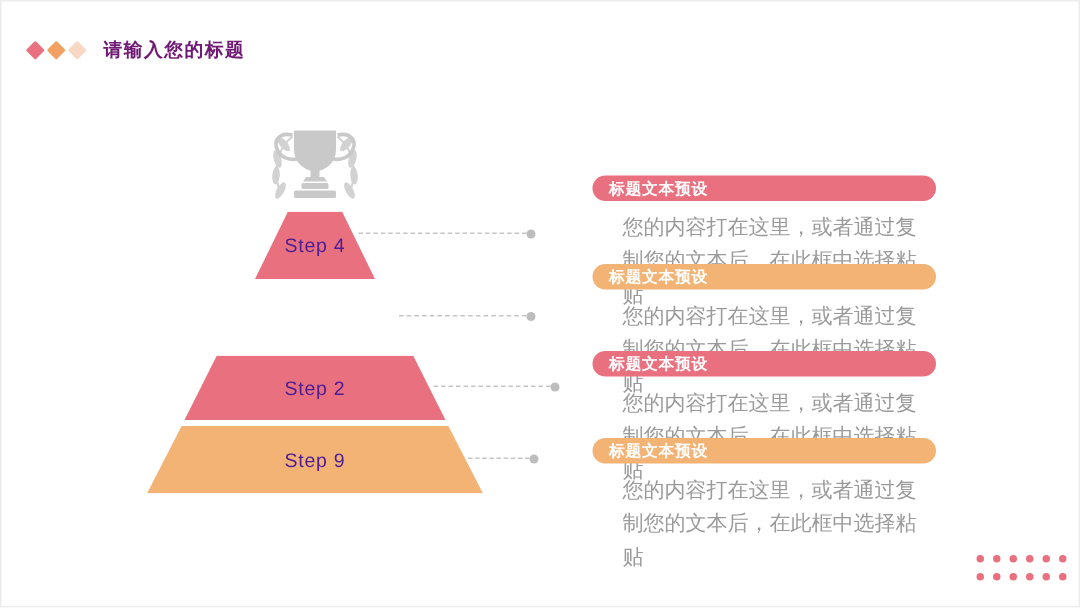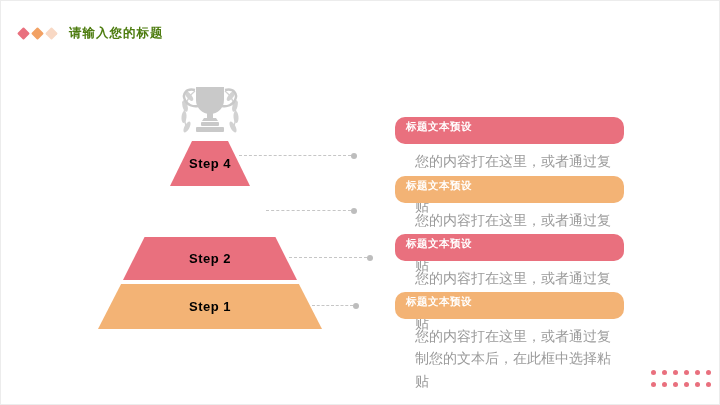--- a/index.html
+++ b/index.html
@@ -7,45 +7,45 @@
     position:relative;width:718px;height:403px;background:#ffffff;
     border:1px solid #ececec;overflow:hidden;
     font-family:"Liberation Sans","DejaVu Sans",sans-serif;
   }
   
   .slide-header{position:absolute;top:24px;left:18px;display:flex;align-items:center;}
   .diamond{width:9px;height:9px;transform:rotate(45deg);display:inline-block;margin-right:5px;border-radius:1px;}
   .d1{background:#E9707E;}
   .d2{background:#F2A163;}
   .d3{background:#F8D8C4;}
-  .slide-title{font-size:12.5px;font-weight:600;color:#4d7c0f;margin:0 0 0 8px;letter-spacing:1px;}
+  .slide-title{font-size:12.5px;font-weight:600;color:#701a75;margin:0 0 0 8px;letter-spacing:1px;}
   
   .trophy{position:absolute;left:163px;top:78px;width:92px;height:62px;}
   
   .pyramid{position:absolute;left:97px;top:140px;width:224px;height:190px;}
   .band{position:absolute;display:flex;align-items:center;justify-content:center;}
-  .band span{color:#000000;font-size:13px;font-weight:700;letter-spacing:.5px;}
+  .band span{color:#4c1d95;font-size:13px;font-weight:400;letter-spacing:.5px;}
   .pink{background:#E9707E;}
   .orange{background:#F3B375;}
   .band-0{left:72px;top:0;width:80px;height:45px;clip-path:polygon(27.5% 0,72.5% 0,100% 100%,0 100%);}
   .band-1{left:48px;top:49px;width:127px;height:43px;clip-path:polygon(16.5% 0,83.5% 0,100% 100%,0 100%);}
   .band-2{left:25px;top:96px;width:174px;height:43px;clip-path:polygon(12.4% 0,87.6% 0,100% 100%,0 100%);align-items:center;}
   .band-3{left:0;top:143px;width:224px;height:45px;clip-path:polygon(10.3% 0,89.7% 0,100% 100%,0 100%);}
   
   .connector{position:absolute;border-top:1px dashed #c6c6c6;height:0;}
   .connector::after{content:'';position:absolute;right:-6px;top:-3.5px;width:6px;height:6px;border-radius:50%;background:#bdbdbd;}
   .c1{top:154px;left:238px;width:112px;}
   .c2{top:209px;left:265px;width:85px;}
   .c3{top:256px;left:288px;width:78px;}
   .c4{top:304px;left:311px;width:41px;}
   
   .blocks{position:absolute;left:394px;top:0;width:229px;}
   .block{position:absolute;left:0;width:229px;}
   .b0{top:116px;} .b1{top:175px;} .b2{top:233px;} .b3{top:291px;}
-  .pill{height:27px;line-height:19px;border-radius:10px;color:#fff;font-size:10.5px;font-weight:700;
+  .pill{height:17px;line-height:19px;border-radius:10px;color:#fff;font-size:10.5px;font-weight:700;
         padding-left:11px;letter-spacing:.5px;box-sizing:border-box;}
   .block p{margin:6px 0 0 20px;font-size:14px;line-height:1.6;color:#9a9a9a;}
   
   .dot-grid{position:absolute;right:8px;bottom:17px;display:grid;
             grid-template-columns:repeat(6,5px);grid-gap:7px 6px;}
   .dot-grid i{width:5px;height:5px;border-radius:50%;background:#E9707E;display:block;}
 </style>
 </head>
 <body>
 
@@ -90,21 +90,21 @@
   </div>
 
   <div class="pyramid">
     <div class="band band-0 pink">
         <span>Step 4</span>
       </div>
     <div class="band band-2 pink">
         <span>Step 2</span>
       </div>
     <div class="band band-3 orange">
-        <span>Step 1</span>
+        <span>Step 9</span>
       </div>
   </div>
 
   <div class="connector c1"></div>
   <div class="connector c2"></div>
   <div class="connector c3"></div>
   <div class="connector c4"></div>
 
   <div class="blocks">
     <section class="block b0">

